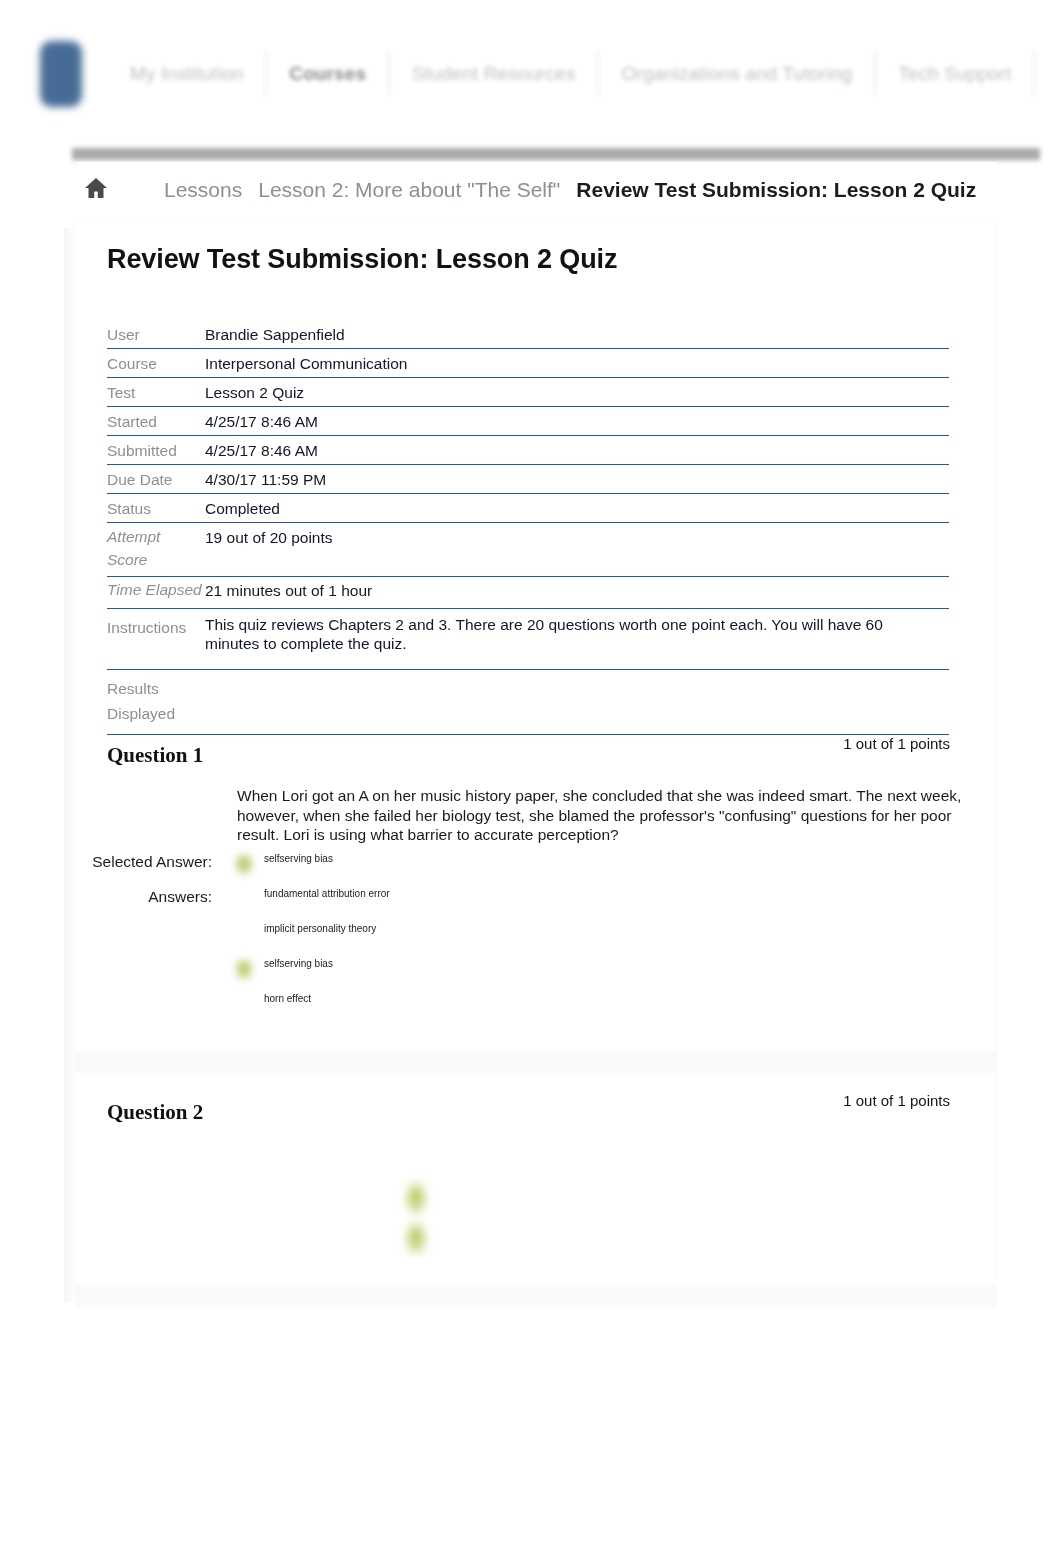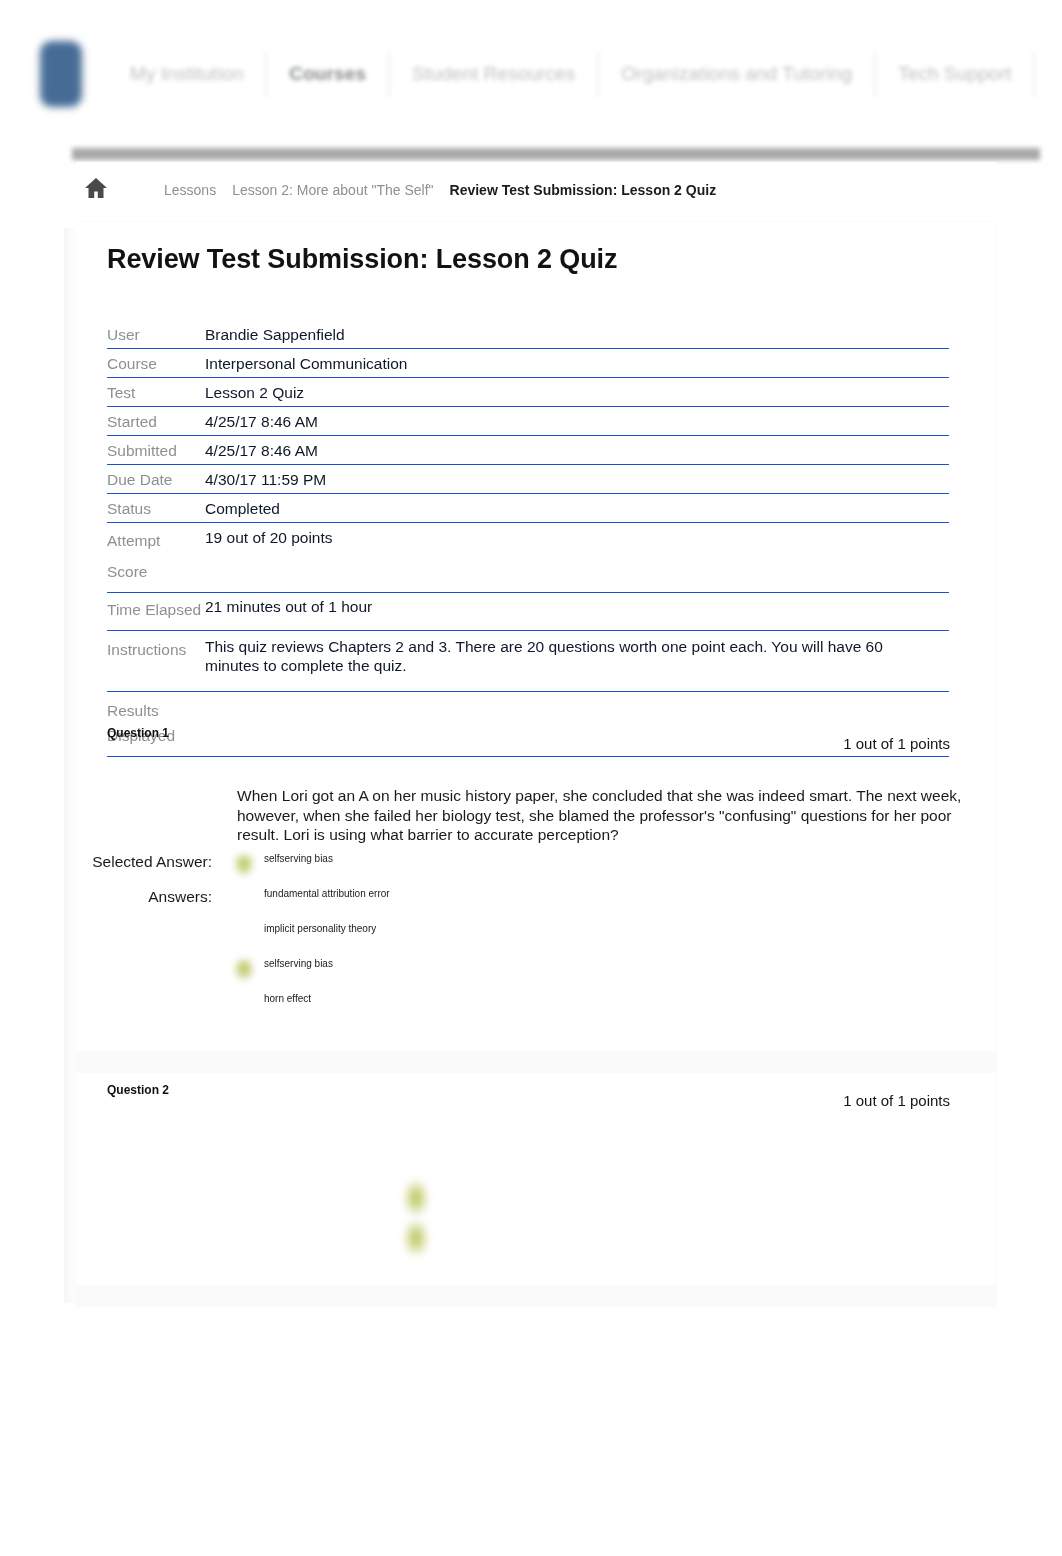--- a/index.html
+++ b/index.html
@@ -82,21 +82,21 @@
     display: flex;
     align-items: center;
     filter: blur(0.55px);
   }
   .home-icon {
     margin-left: 8px;
     margin-right: 56px;
     display: block;
   }
   .crumb {
-    font-size: 14px;
+    font-size: 21px;
     color: #8d9093;
     margin-right: 16px;
     white-space: nowrap;
   }
   .crumb.current {
     color: #1c1c1c;
     font-weight: bold;
   }
 
   
@@ -143,21 +143,21 @@
     flex: 0 0 98px;
     font-size: 15.5px;
     color: #8d9093;
     line-height: 25px;
   }
   .meta-value {
     font-size: 15.5px;
     color: #0f172a;
     line-height: 25px;
   }
-  .meta-row.tall .meta-label { line-height: 31px; }
+  .meta-row.tall .meta-label { line-height: 23px; font-style: italic; }
   .meta-row.tall { padding-bottom: 5px; }
   .meta-row.instr { padding-top: 6px; padding-bottom: 16px; }
   .meta-row.instr .meta-value { line-height: 19px; max-width: 720px; }
   .meta-row.results { padding-top: 6px; padding-bottom: 8px; }
 
   
   .question-block {
     position: absolute;
     left: 0;
     width: 920px;
@@ -168,24 +168,25 @@
     width: 920px;
     height: 22px;
     background: #fafafa;
   }
   .q-head {
     position: relative;
     height: 40px;
   }
   .q-title {
     position: absolute;
-    left: 31px; top: 6px;
-    font-size: 12px;
+    left: 31px; top: 23px;
+    font-size: 21px;
     font-weight: bold;
     color: #111111;
+    font-family: Liberation Serif, serif;
   }
   .q-points {
     position: absolute;
     right: 46px; top: 15px;
     font-size: 15px;
     color: #161616;
     white-space: nowrap;
   }
   .q-text {
     position: absolute;

